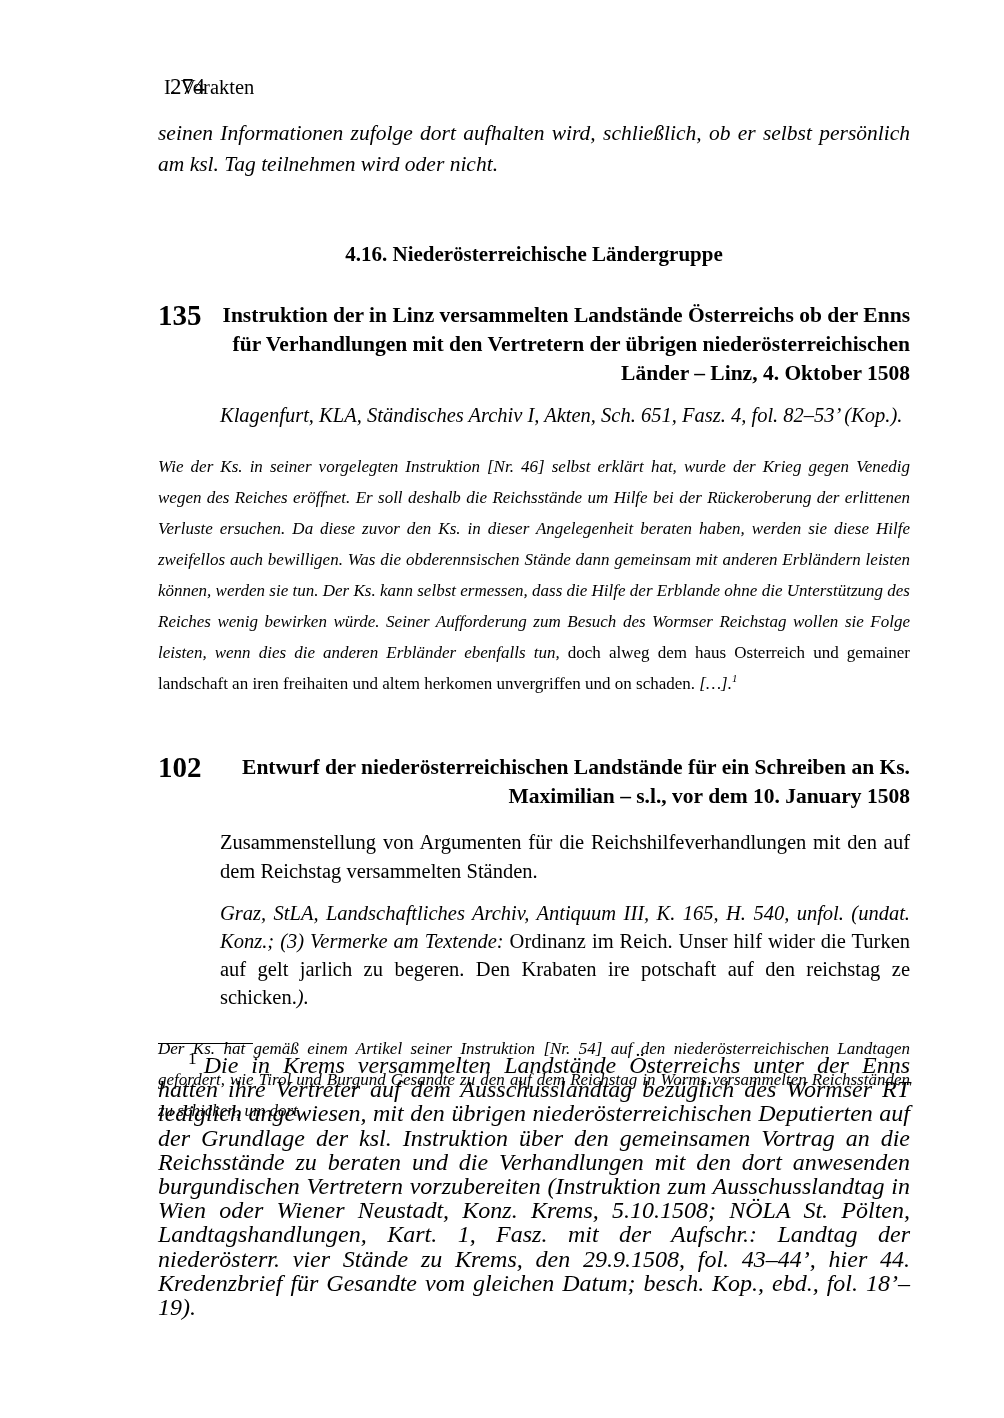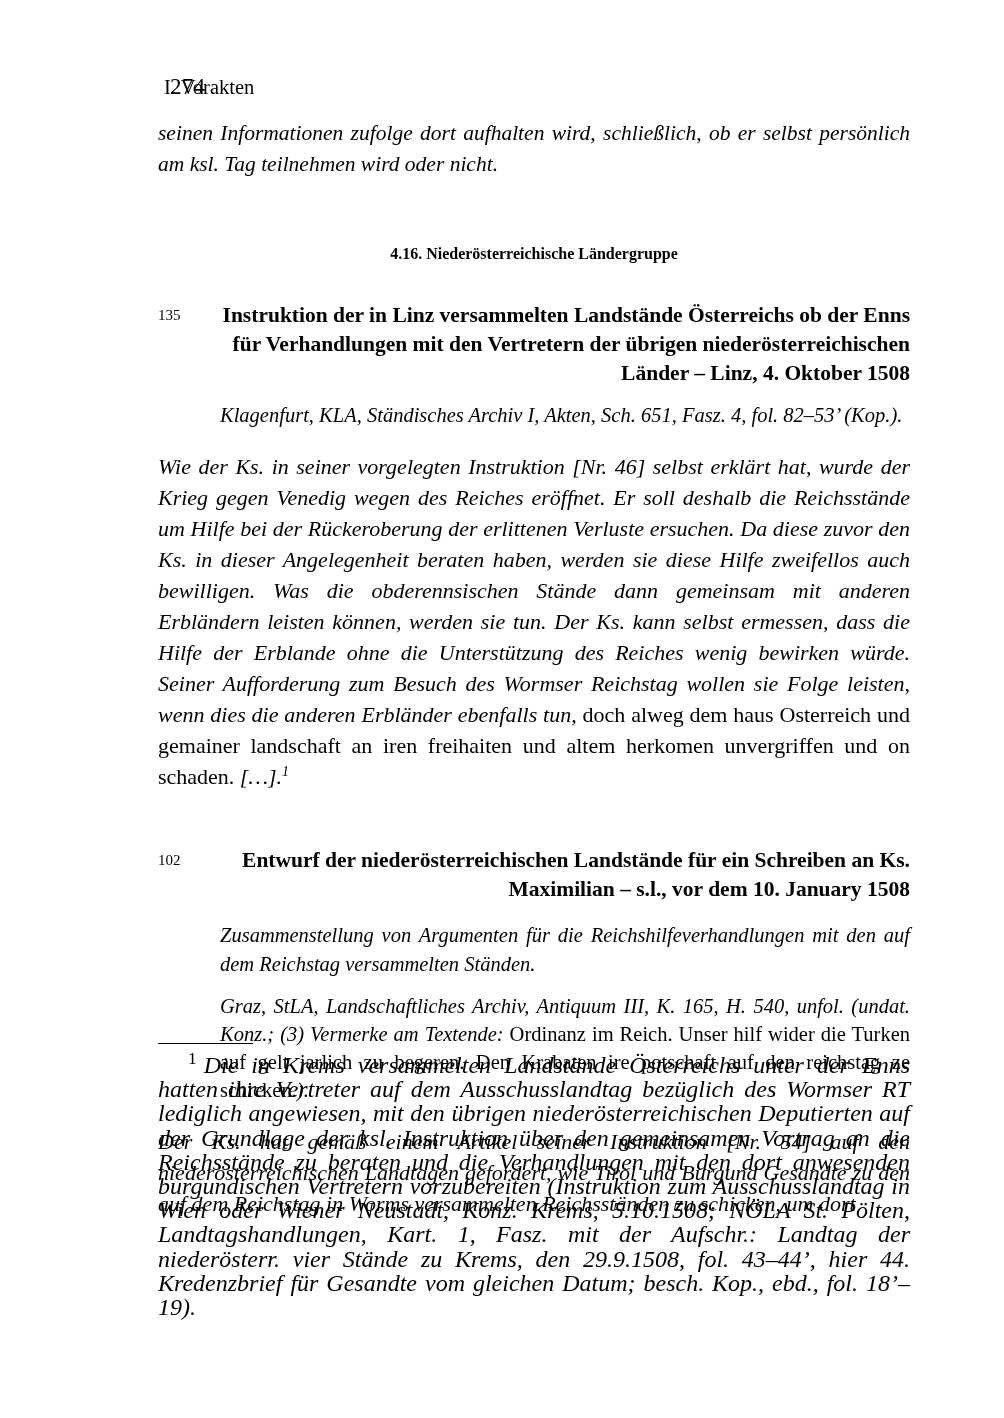--- a/index.html
+++ b/index.html
@@ -70,69 +70,68 @@
   .lead {
     font-style: italic;
     font-size: 21.5px;
     line-height: 31px;
     text-align: justify;
   }
 
   
   .section-heading {
     text-align: center;
-    font-size: 16px;
+    font-size: 21px;
     line-height: 30px;
     font-weight: bold;
     margin-top: 59px;
   }
 
   
   .entry {
     position: relative;
     padding-left: 62px;
   }
   .entry-no {
     position: absolute;
     left: 0;
     top: 0;
-    font-size: 15px;
-    font-weight: normal;
+    font-size: 29px;
+    font-weight: bold;
     line-height: 29px;
   }
   .entry-title {
     font-size: 21.5px;
     font-weight: bold;
     line-height: 29px;
     text-align: right;
     hyphens: manual;
   }
 
   
   .regest {
-    font-style: italic;
     font-size: 20.5px;
     line-height: 29px;
     text-align: justify;
     padding-left: 62px;
     margin-top: 17px;
   }
 
   
   .archref {
     font-size: 20.5px;
     line-height: 28px;
     text-align: justify;
     padding-left: 62px;
     margin-top: 13px;
   }
 
   
   .maintext {
-    font-size: 22px;
+    font-size: 17px;
     line-height: 31px;
     text-align: justify;
     margin-top: 22px;
   }
 
   sup.fn {
     font-size: 0.63em;
     vertical-align: super;
     line-height: 0;
     font-style: italic;

